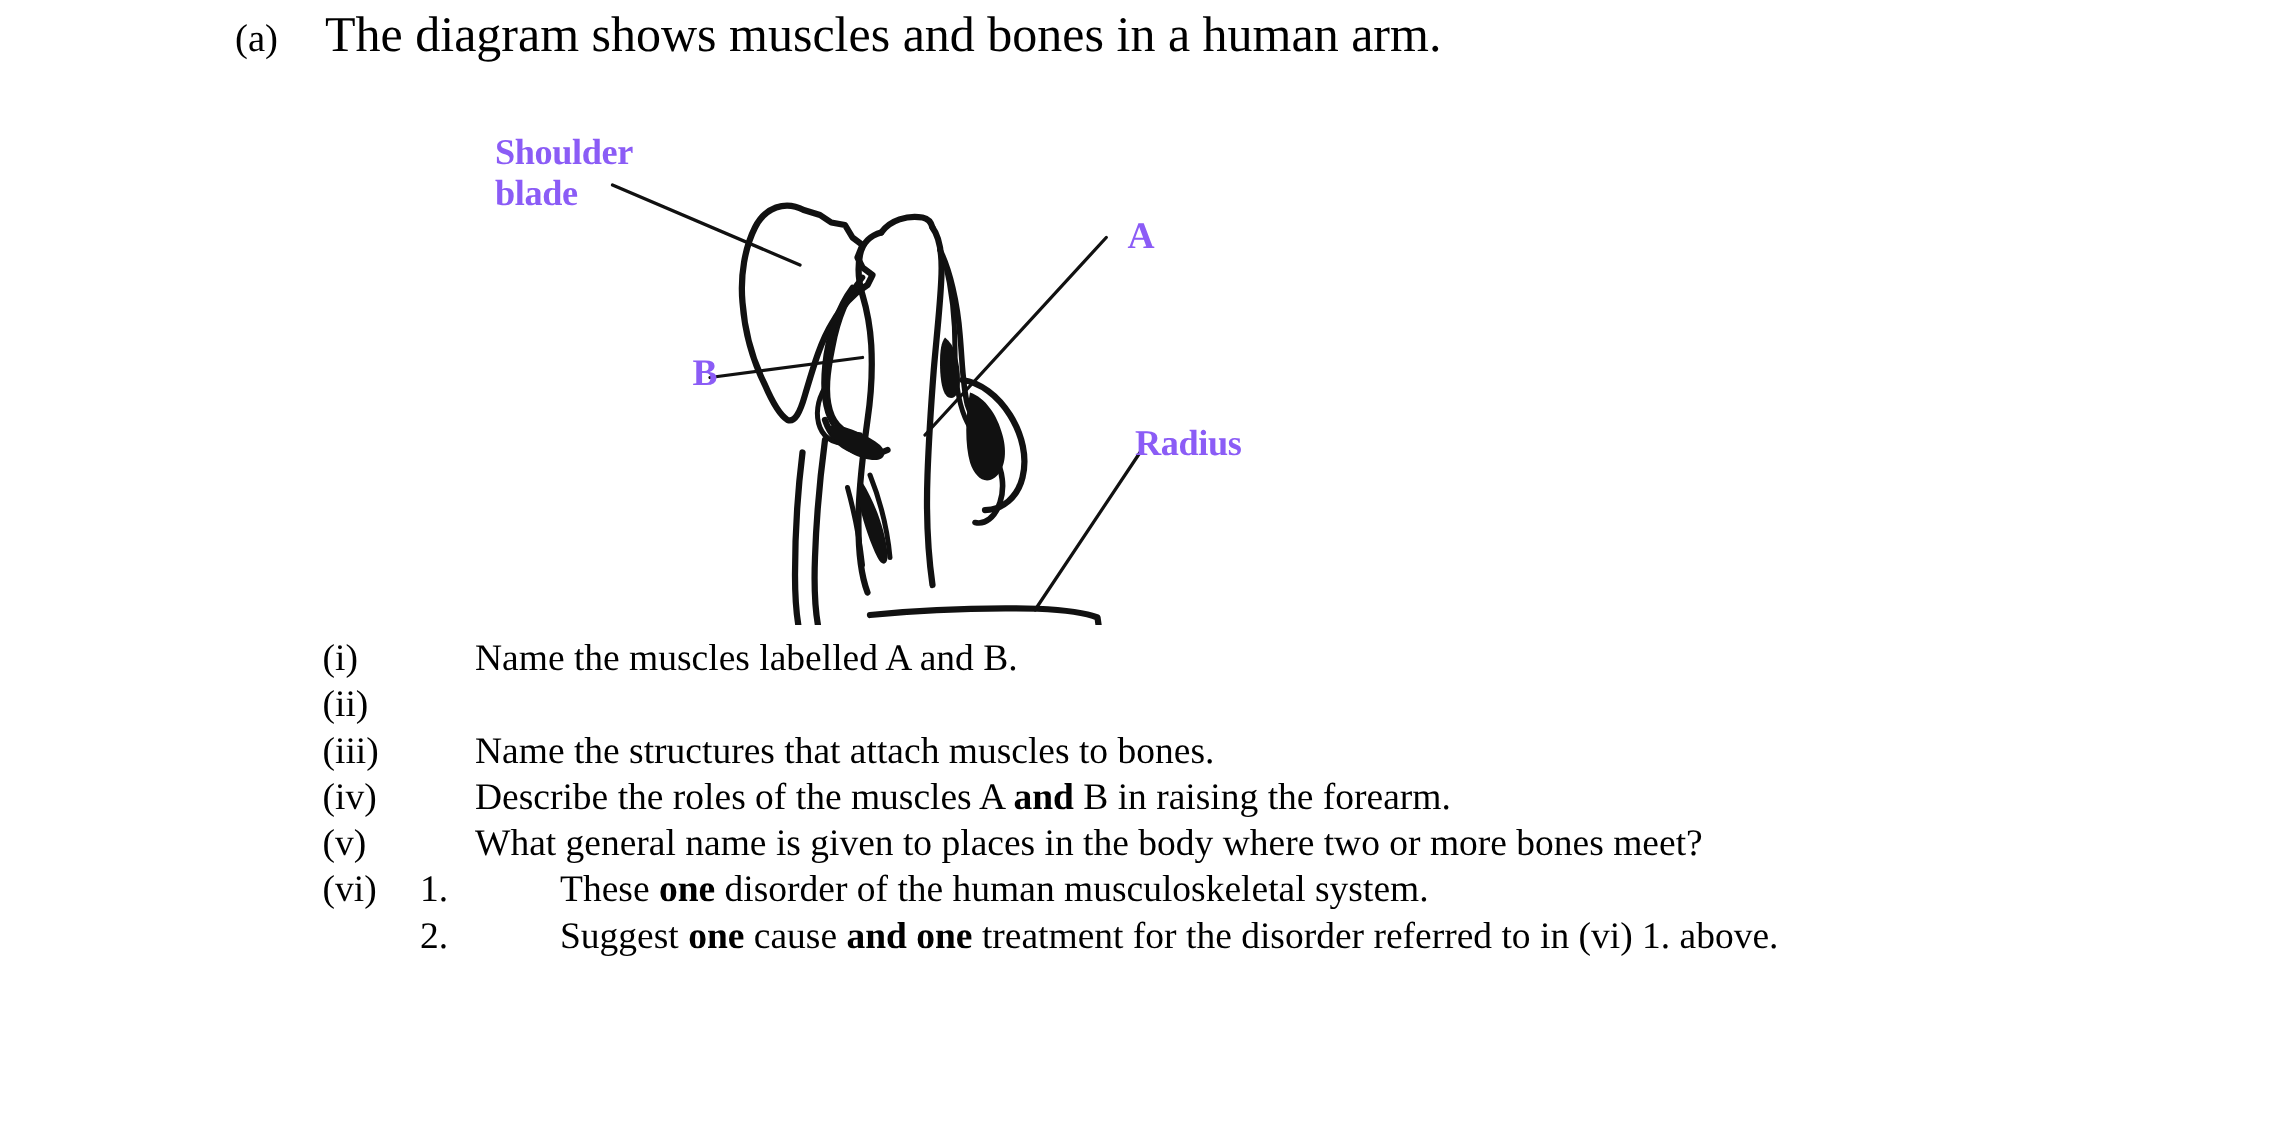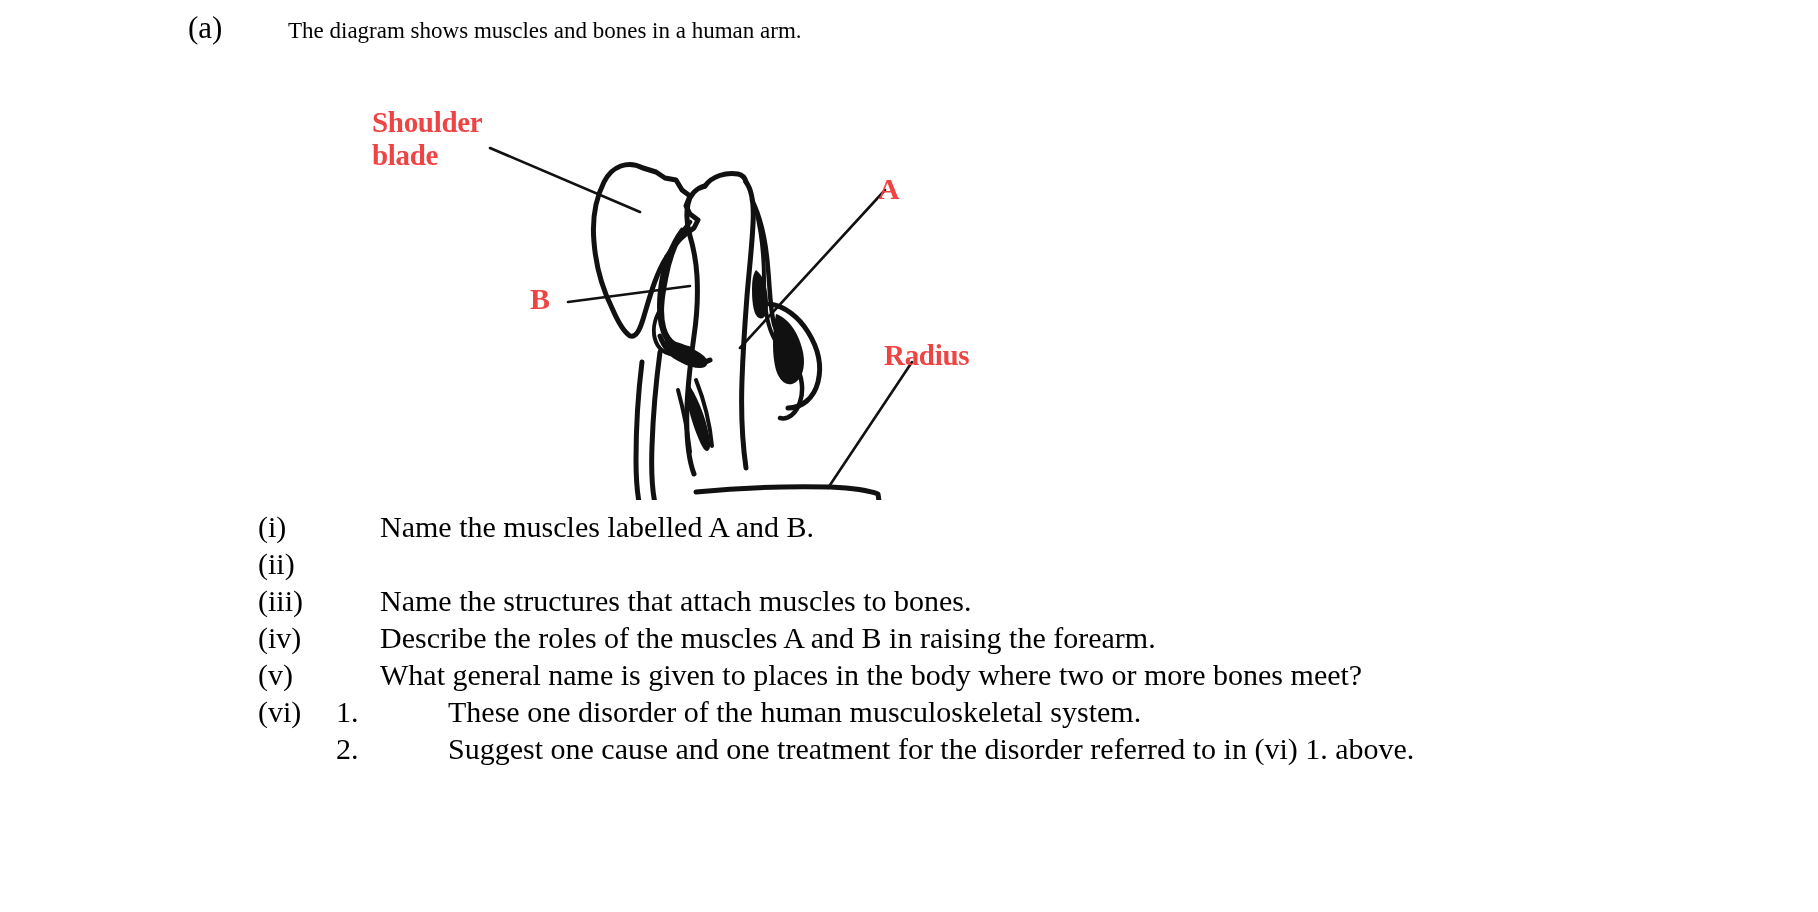--- a/index.html
+++ b/index.html
@@ -25,45 +25,45 @@
     align-items: baseline;
     white-space: nowrap;
   }
   .part-label {
     font-size: 31px;
     line-height: 40px;
     width: 72px;
     flex: 0 0 72px;
   }
   .part-text {
-    font-size: 23px;
+    font-size: 40px;
     line-height: 40px;
-    margin-left: 28px;
   }
 
   
   .figure {
     position: absolute;
     left: 360px;
     top: 90px;
     width: 900px;
     height: 410px;
   }
   .figure svg {
     display: block;
   }
   .fig-label {
     position: absolute;
     font-family: "Liberation Serif", "DejaVu Serif", serif;
     font-weight: bold;
     font-size: 29px;
     line-height: 33px;
     letter-spacing: -0.3px;
-    color: #ef4444;
+    color: #8b5cf6;
     white-space: nowrap;
+    margin-left: 24px;
   }
   .lbl-shoulder { left: 12px;  top: 16px; }
   .lbl-shoulder span { display: block; }
   .lbl-a      { left: 518px; top: 82px;  font-size: 30px; }
   .lbl-b      { left: 170px; top: 192px; font-size: 30px; }
   .lbl-radius { left: 524px; top: 249px; }
 
   
   .questions {
     position: absolute;
@@ -86,21 +86,21 @@
     width: 68px;
   }
   .q-body {
     flex: 0 1 auto;
     margin-left: 44px;
   }
   .q-indent {
     padding-left: 78px;
   }
   em.ital { font-style: italic; }
-  b.bld   { font-weight: normal; }
+  b.bld   { font-weight: bold; }
 </style>
 </head>
 <body>
 
 <div class="part-row">
   <div class="part-label">(a)</div>
   <div class="part-text">The diagram shows muscles and bones in a human arm.</div>
 </div>
 
 <div class="figure">

